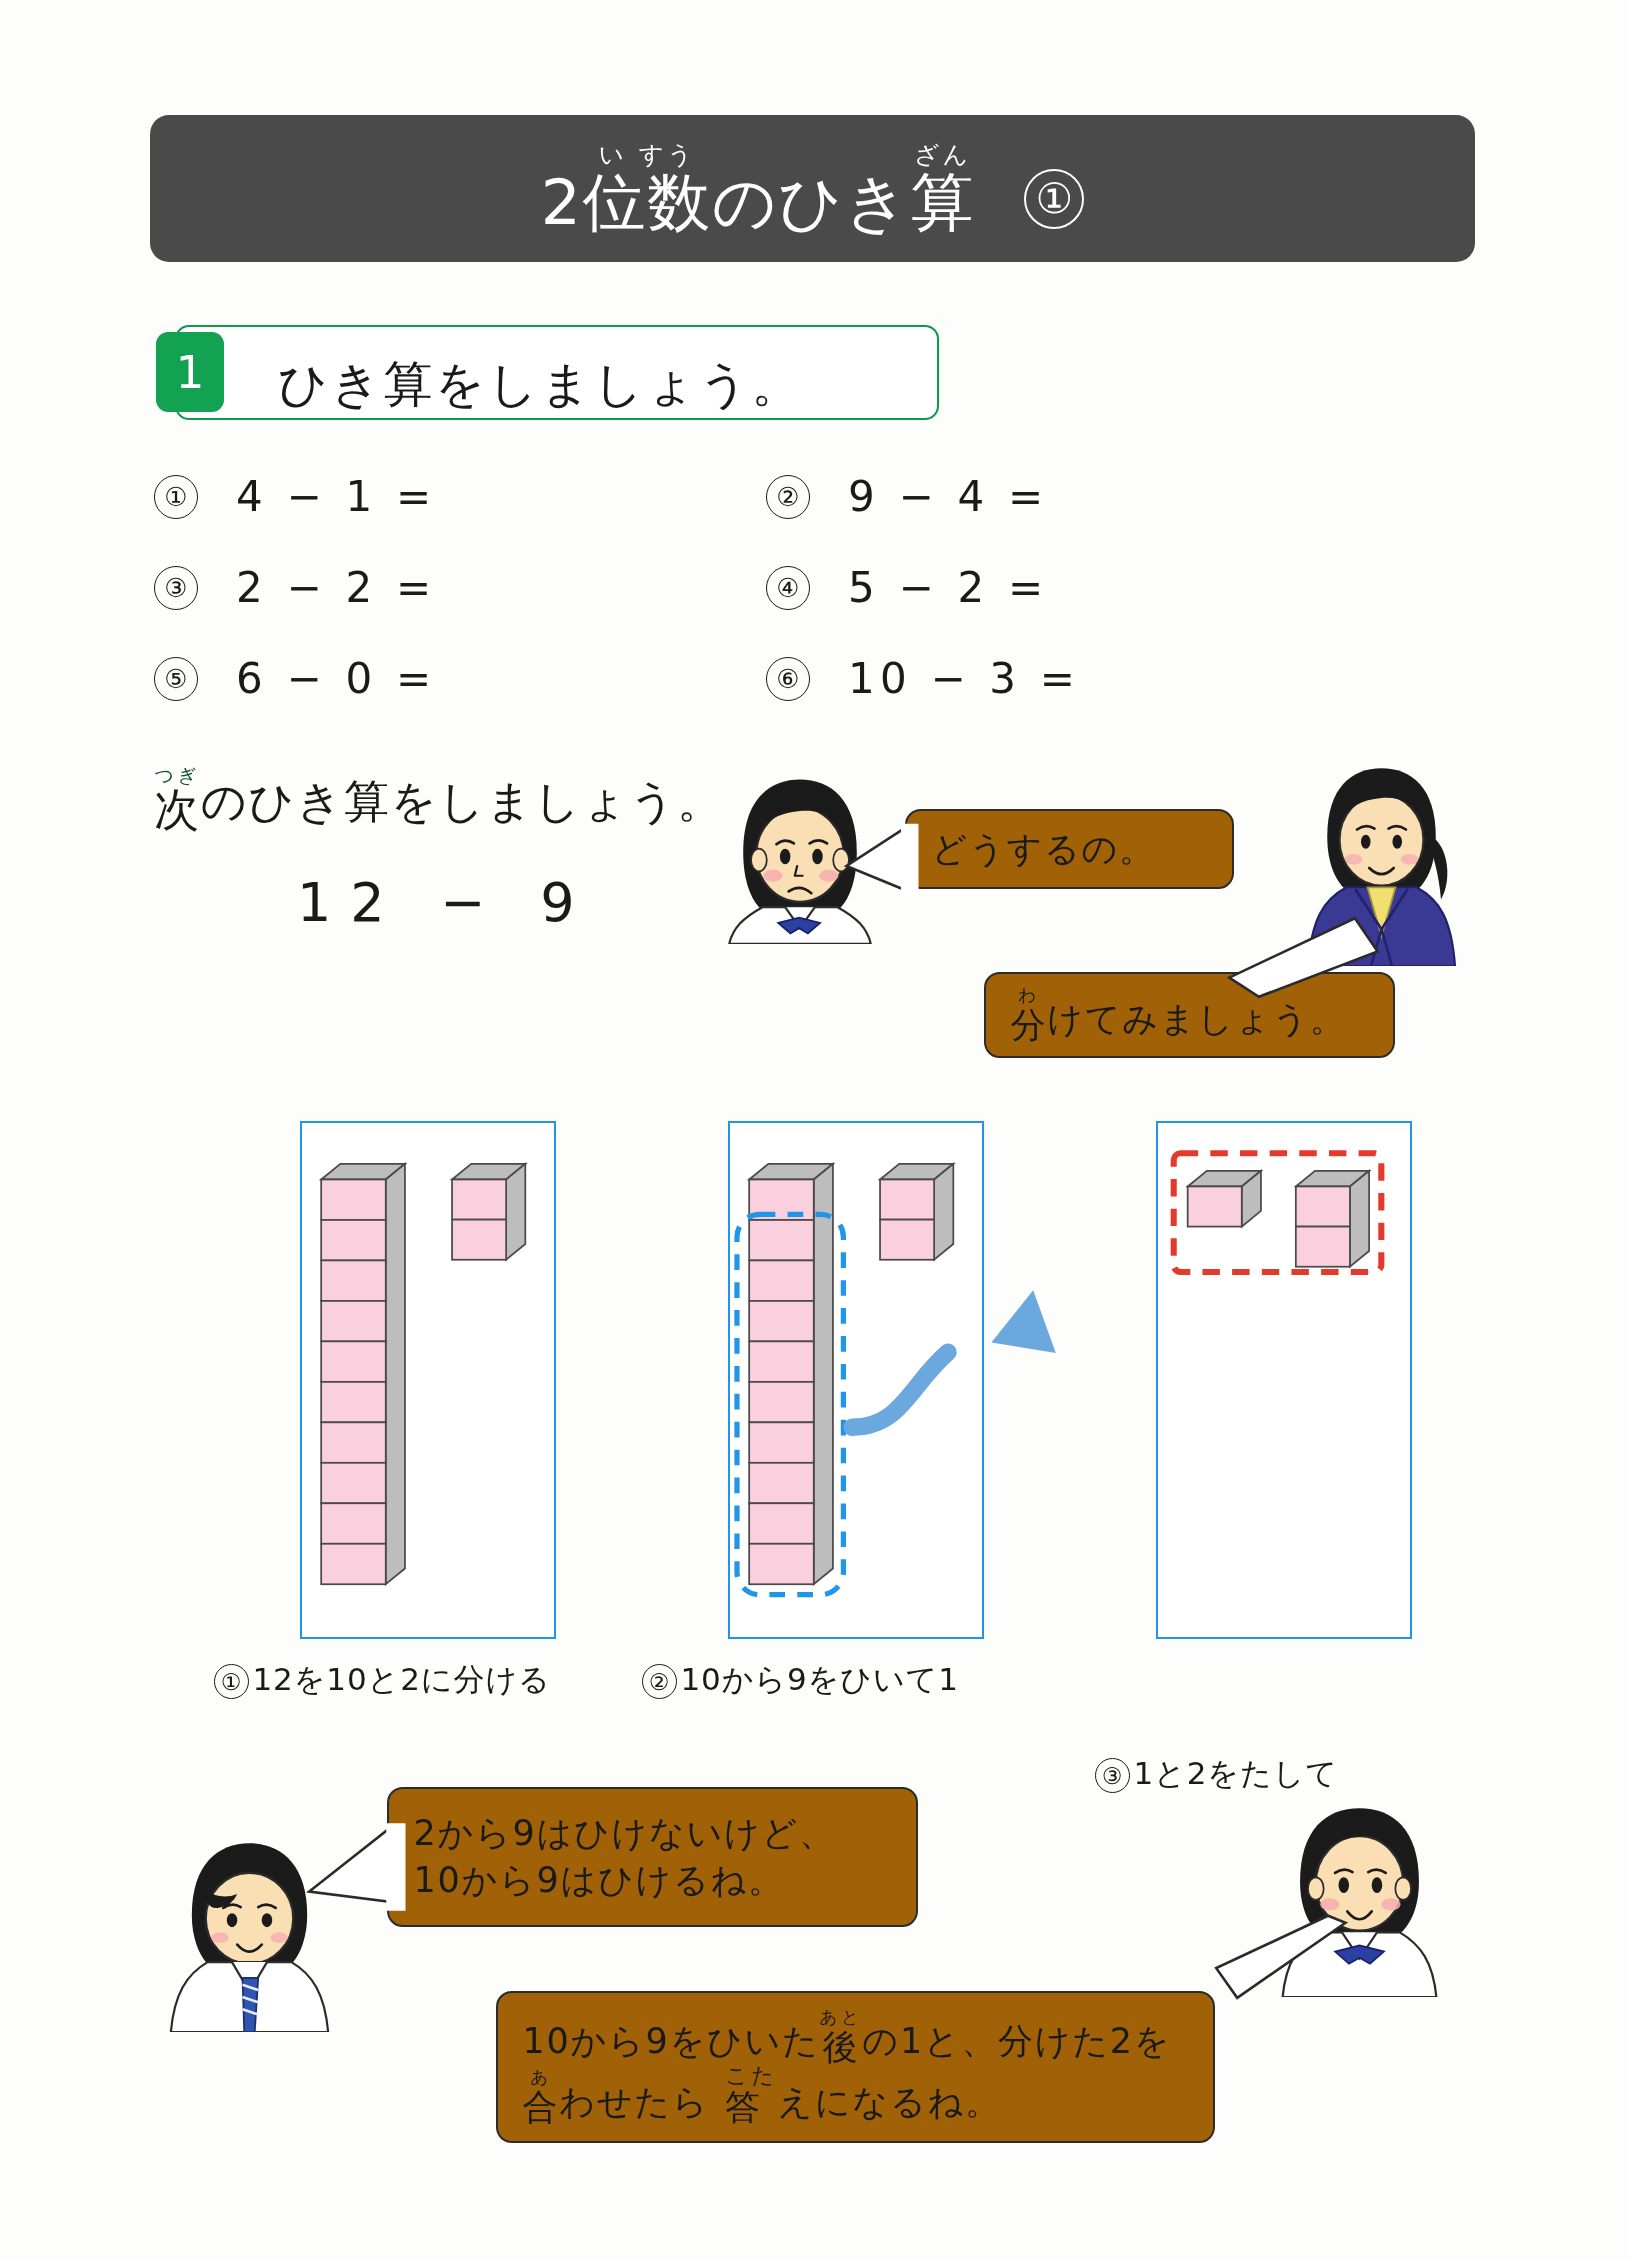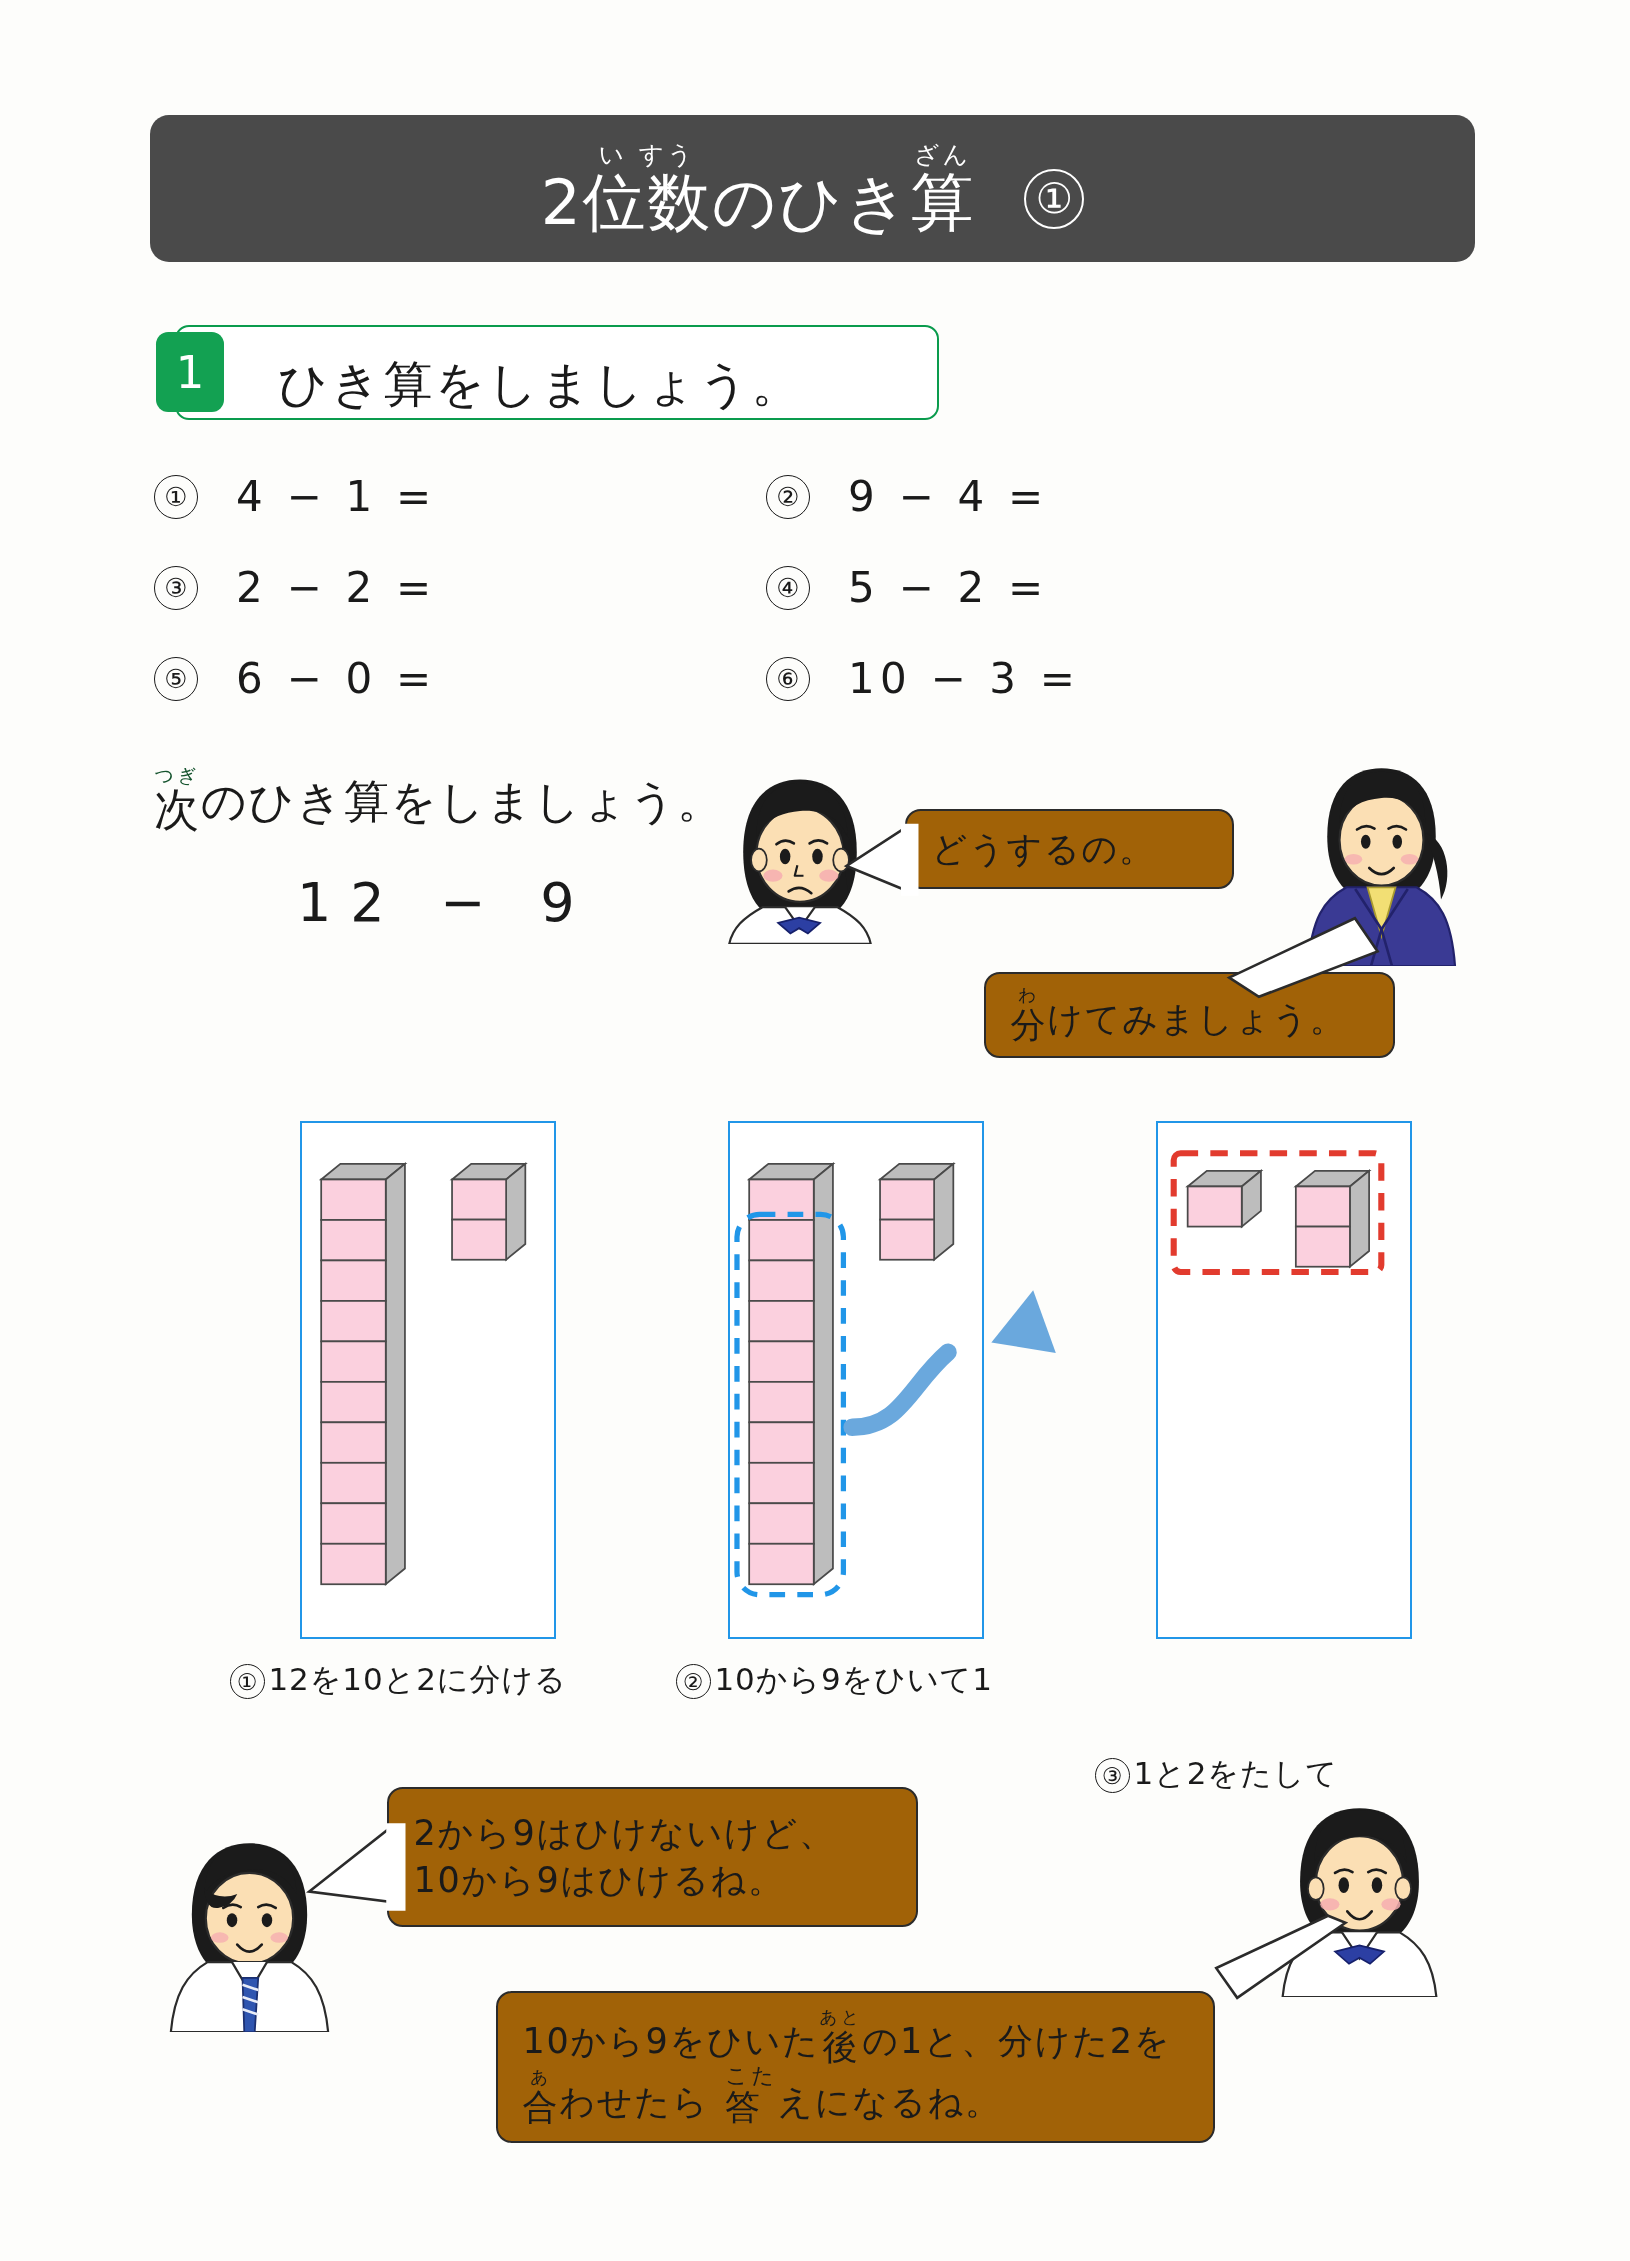--- a/index.html
+++ b/index.html
@@ -88,22 +88,22 @@
   .panel{
     position:absolute;border:2.6px solid #2196e8;background:#fff;
   }
   .p1{left:300px;top:1121px;width:252px;height:514px;}
   .p2{left:728px;top:1121px;width:252px;height:514px;}
   .p3{left:1156px;top:1121px;width:252px;height:514px;}
 
   .panel-caption{
     position:absolute;font-size:31px;letter-spacing:0.9px;white-space:nowrap;
   }
-  .c1{left:230px;top:1659px;}
-  .c2{left:676px;top:1659px;}
+  .c1{left:214px;top:1659px;}
+  .c2{left:642px;top:1659px;}
   .c3{left:1095px;top:1753px;}
   .cap-circ{
     display:inline-flex;align-items:center;justify-content:center;
     width:33px;height:33px;border:1.7px solid #1a1a1a;border-radius:50%;
     font-size:23px;vertical-align:middle;margin-right:3.5px;
   }
 
   
   .char{position:absolute;}
   .ch-girl{left:717px;top:769px;}

